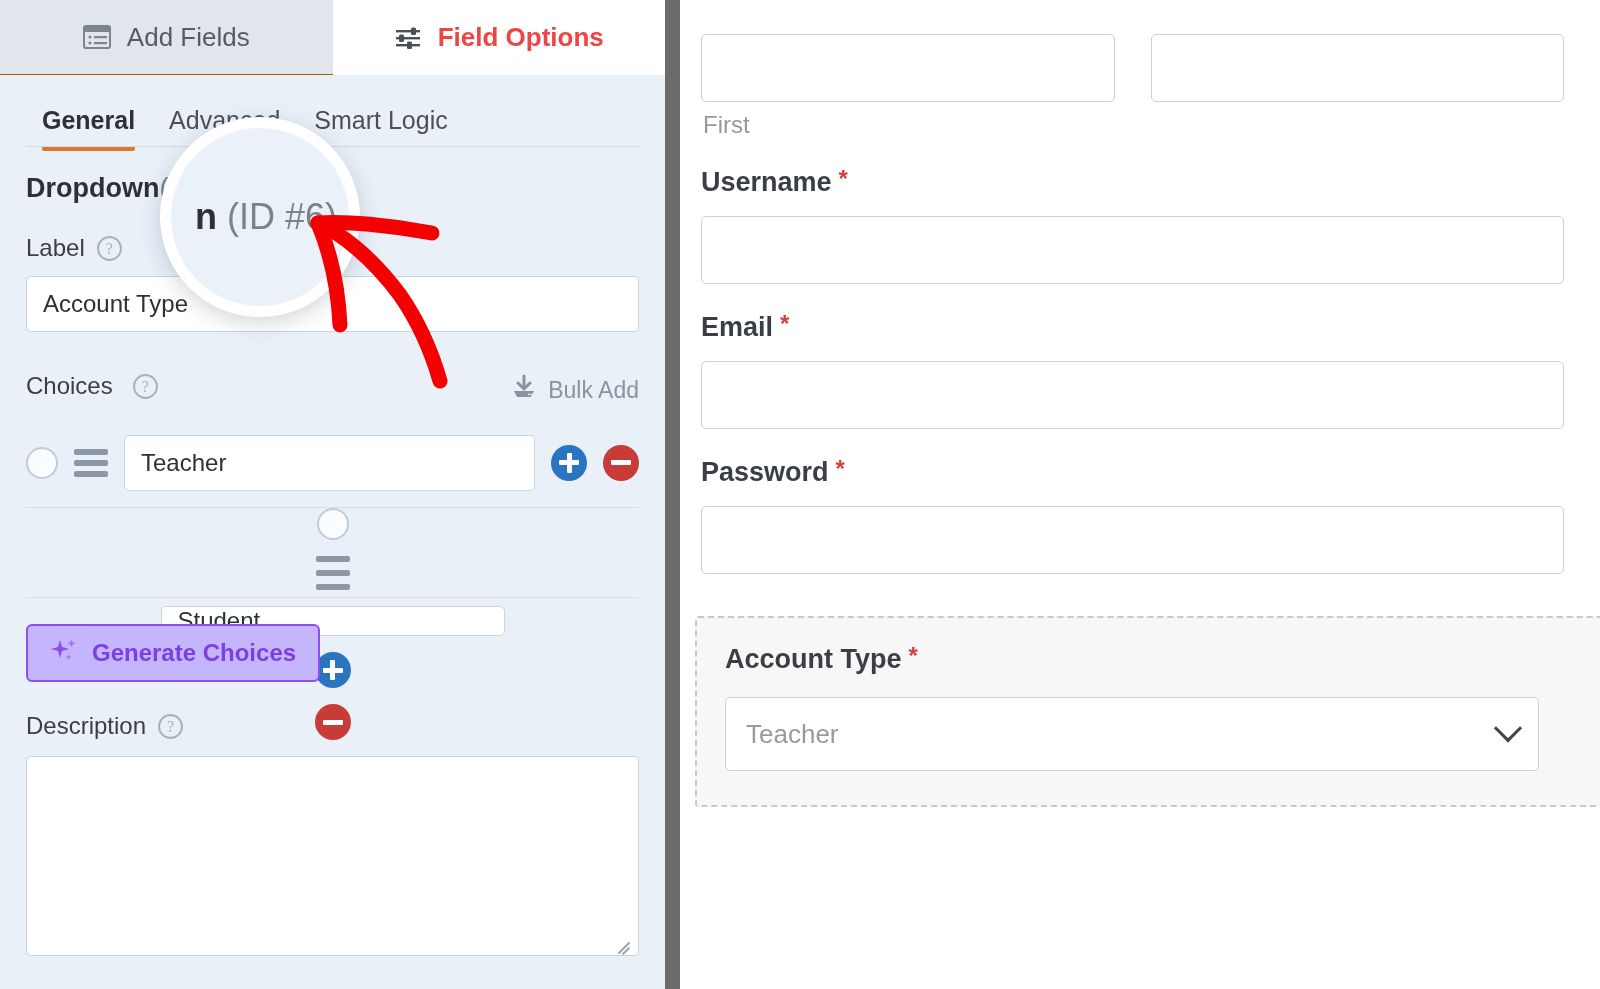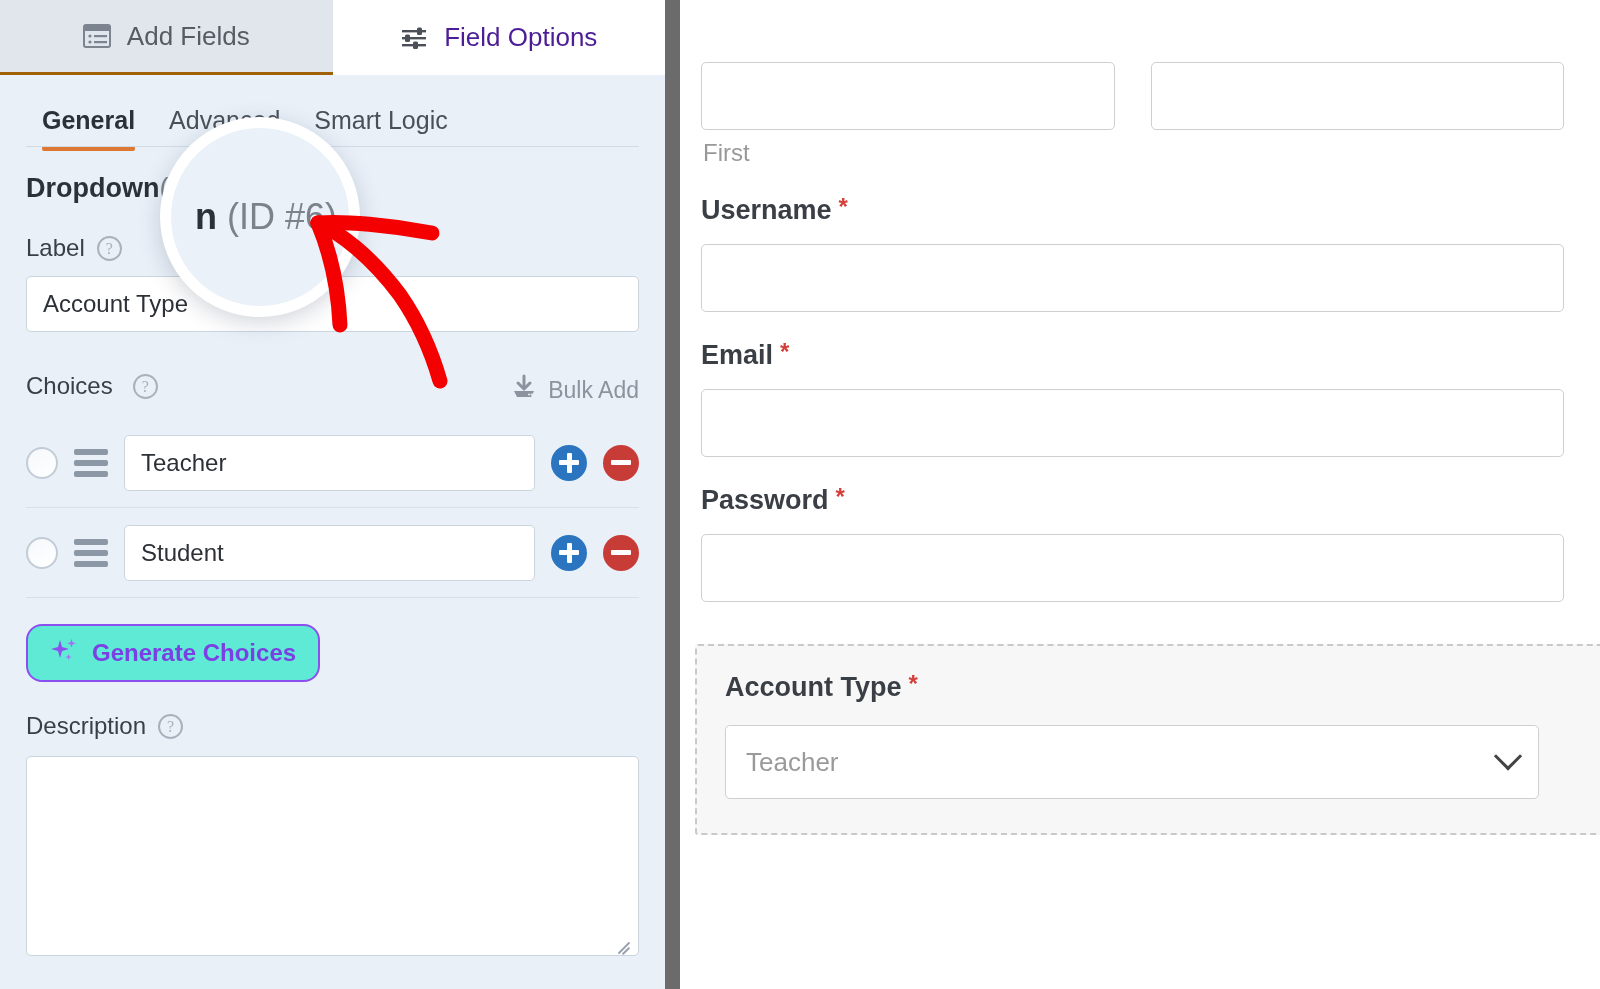--- a/index.html
+++ b/index.html
@@ -48,31 +48,31 @@
   }
   .top-tab {
     flex: 1 1 50%;
     display: flex;
     align-items: center;
     justify-content: center;
     gap: 16px;
     font-size: 26px;
     color: #444a52;
     cursor: pointer;
-    border-bottom: 3px solid #a16207;
+    border-bottom: 1px solid #a16207;
   }
   .top-tab.inactive {
     background: #e1e6ec;
     color: #575c63;
     font-weight: normal;
   }
   .top-tab.active {
     background: #ffffff;
-    color: #4c1d95;
-    font-weight: normal;
+    color: #ef4444;
+    font-weight: bold;
     border-bottom: none;
   }
   .top-tab .ti { display: flex; align-items: center; }
 
   
   .sub-tabs {
     position: relative;
     display: flex;
     align-items: flex-end;
     gap: 34px;
@@ -187,21 +187,21 @@
 
   
   .choice-list { margin-top: 12px; }
   .choice-row {
     display: flex;
     align-items: center;
     gap: 16px;
     height: 90px;
     border-bottom: 1px solid #d7dfe9;
   }
-  .choice-row:last-child { border-bottom: 1px solid #d7dfe9; }
+  .choice-row:last-child { border-bottom: 1px solid #d7dfe9; flex-direction: column; }
 
   .radio-dot {
     width: 32px; height: 32px;
     border-radius: 50%;
     background: linear-gradient(150deg,#f5f8fb,#ffffff);
     border: 2px solid #c2ccd7;
     flex: 0 0 32px;
     cursor: pointer;
   }
 
@@ -248,22 +248,22 @@
 
   
   .gen-btn {
     margin-top: 26px;
     display: inline-flex;
     align-items: center;
     gap: 14px;
     height: 58px;
     padding: 4px 22px;
     border: 2px solid #8b4ff0;
-    border-radius: 16px;
-    background: #5eead4;
+    border-radius: 6px;
+    background: #c4b5fd;
     color: #7b3fe4;
     font-size: 24px;
     font-weight: bold;
     cursor: pointer;
   }
 
   .desc-area {
     margin-top: 16px;
     width: 100%;
     height: 200px;
@@ -348,21 +348,21 @@
     font-size: 26px;
     font-weight: bold;
     padding-left: 6px;
   }
 
   .pv-row {
     display: flex;
     gap: 36px;
     margin-top: 24px;
   }
-  .pv-col { flex: 1 1 50%; margin-top: 28px; }
+  .pv-col { flex: 1 1 50%; }
 
   .pv-input {
     width: 100%;
     height: 68px;
     border: 1px solid #cfcfcf;
     border-radius: 5px;
     background: #ffffff;
   }
 
   .pv-sublabel {

